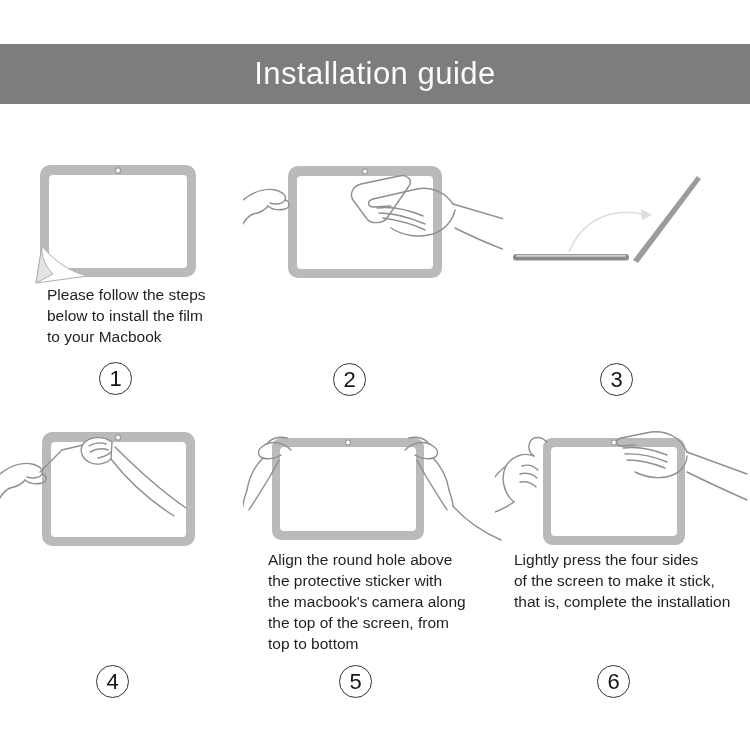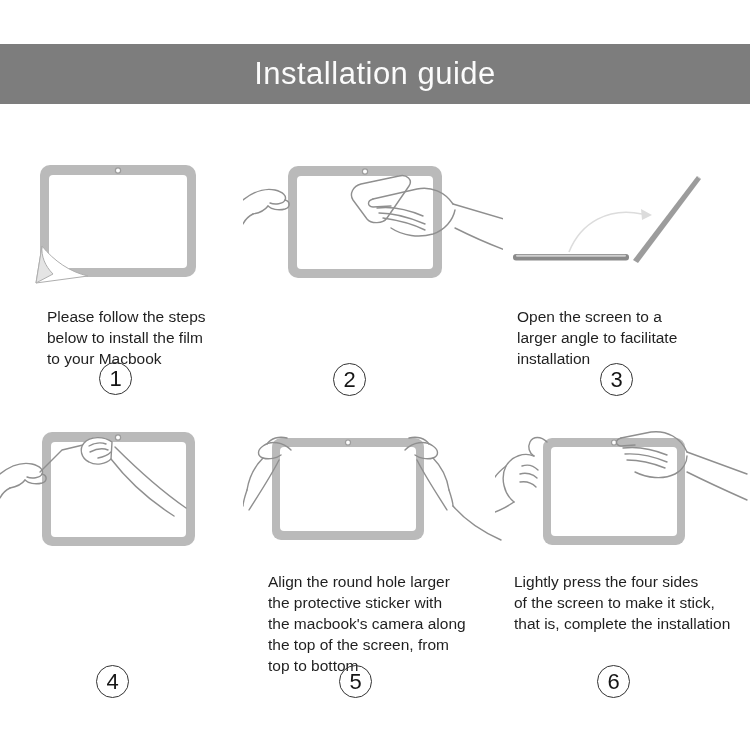--- a/index.html
+++ b/index.html
@@ -2,21 +2,21 @@
 <html><head>
 <meta charset="utf-8">
 <style>
   html,body{margin:0;padding:0;background:#fff;}
   .canvas{position:relative;width:750px;height:750px;background:#ffffff;overflow:hidden;
           font-family:"Liberation Sans","DejaVu Sans",sans-serif;}
   .banner{position:absolute;left:0;top:44px;width:750px;height:60px;background:#7d7d7d;
           display:flex;align-items:center;justify-content:center;}
   .banner-title{color:#fbfbfb;font-size:31px;letter-spacing:.5px;}
   .ill{position:absolute;}
-  .caption{position:absolute;white-space:pre-line;font-size:15.5px;line-height:21px;color:#1f1f1f;margin-top:22px;}
+  .caption{position:absolute;white-space:pre-line;font-size:15.5px;line-height:21px;color:#1f1f1f;}
   .badge{position:absolute;width:33px;height:33px;box-sizing:border-box;border:1.7px solid #333;
          border-radius:50%;display:flex;align-items:center;justify-content:center;
          font-size:22px;font-weight:400;color:#161616;}
 </style>
 </head>
 <body>
 
 <div class="canvas">
 
   <div class="banner">
@@ -74,23 +74,20 @@
       <rect x="8" y="92" width="116" height="6.5" rx="3" fill="#8a8a8a"></rect>
       <rect x="11" y="92.8" width="110" height="2" rx="1" fill="#cfcfcf"></rect>
       <polygon points="128,98 192,14 196,17 133,101" fill="#9c9c9c"></polygon>
       <line x1="192.5" y1="14.5" x2="196" y2="17" stroke="#d6d6d6" stroke-width="1"></line>
       <g>
         <path d="M64 90 C 76 60 104 45 137 52" fill="none" stroke="#dcdcdc" stroke-width="1.6"></path>
         <polygon points="147,53 136,47 137,58" fill="#dcdcdc"></polygon>
       </g>
     </g>
   </svg>
-  <div class="caption" style="left:517px;top:284px;width:210px">Open the screen to a
-larger angle to facilitate
-installation</div>
   <div class="badge" style="left:600px;top:363px">3</div>
 
   <svg class="ill" style="left:0px;top:424px" width="250" height="128" viewBox="0 0 250 128">
     <g>
       <rect x="42" y="8" width="153" height="114" rx="10" fill="#bababa"></rect>
       <rect x="51" y="18" width="135" height="95" rx="4" fill="#ffffff"></rect>
       <circle cx="118" cy="13.5" r="2.6" fill="#fdfdfd" stroke="#9c9c9c" stroke-width="1.2"></circle>
     </g>
     <g fill="none" stroke="#8f8f8f" stroke-width="1.4" stroke-linecap="round" stroke-linejoin="round">
       <g transform="translate(0,36)">
@@ -129,21 +126,21 @@
       <g>
         <path d="M162 20 C 170 12 182 10 190 16 C 196 20 196 26 190 28 C 184 30 176 28 172 25"></path>
         <path d="M186 14 C 182 8 174 6 166 8"></path>
         <path d="M190 28 C 198 36 204 48 206 60"></path>
         <path d="M206 60 C 208 66 210 72 210 76"></path>
         <path d="M174 30 C 182 46 194 64 204 80"></path>
         <path d="M210 76 C 222 90 240 102 258 110"></path>
       </g>
     </g>
   </svg>
-  <div class="caption" style="left:268px;top:549px;width:210px">Align the round hole larger
+  <div class="caption" style="left:268px;top:549px;width:210px">Align the round hole above
 the protective sticker with
 the macbook's camera along
 the top of the screen, from
 top to bottom</div>
   <div class="badge" style="left:339px;top:665px">5</div>
 
   <svg class="ill" style="left:495px;top:424px" width="255" height="125" viewBox="0 0 255 125">
     <g>
       <rect x="48" y="14" width="142" height="107" rx="9" fill="#bababa"></rect>
       <rect x="56" y="23" width="126" height="89" rx="4" fill="#ffffff"></rect>

